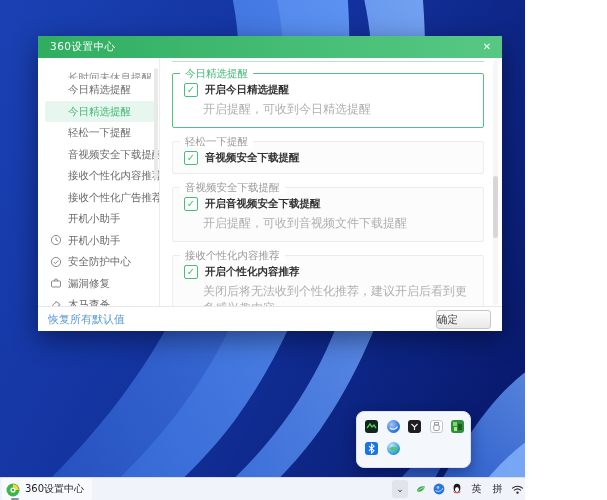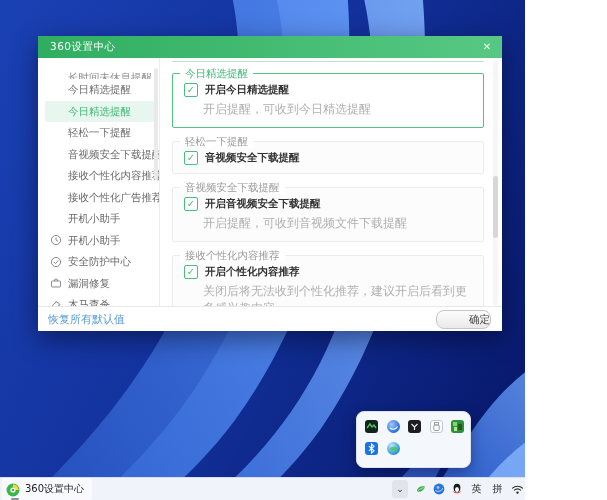--- a/index.html
+++ b/index.html
@@ -49,21 +49,21 @@
   .cblabel{font-size:10.5px;color:#333;font-weight:bold;text-align:right;}
   .desc{margin:4px 0 1px 19px;font-size:12px;color:#b0b0b0;}
   .ctrack{position:absolute;right:4px;top:2px;bottom:2px;width:5px;background:#f6f6f6;border-radius:3px;}
   .cthumb{position:absolute;right:4px;top:118px;width:5px;height:62px;background:#d7d7d7;border-radius:3px;}
 
   
   .bottombar{position:absolute;left:0;right:0;bottom:0;height:24px;border-top:1px solid #e8e8e8;
              background:#fff;}
   .restore{position:absolute;left:10px;top:5px;color:#5b9bd5;font-size:11px;cursor:pointer;}
   .okbtn{position:absolute;right:11px;top:3px;width:53px;height:17px;line-height:17px;
-         text-align:right;font-size:10.5px;color:#444;border:1px solid #c6c6c6;border-radius:8px;
+         text-align:left;font-size:10.5px;color:#444;border:1px solid #c6c6c6;border-radius:3px;
          background:linear-gradient(#fdfdfd,#e9e9e9);cursor:pointer;}
 
   
   .flyout{position:absolute;left:356px;top:411px;width:115px;height:57px;background:#f4f7fc;
           border:1px solid #dde1e8;border-radius:8px;box-shadow:0 4px 14px rgba(0,0,30,.35);
           padding:8px 8px;box-sizing:border-box;}
   .frow{display:flex;gap:8.5px;margin-bottom:9px;}
   .ficon{width:13px;height:13px;border-radius:3px;position:relative;cursor:pointer;}
   .ficon svg{display:block;}
 

